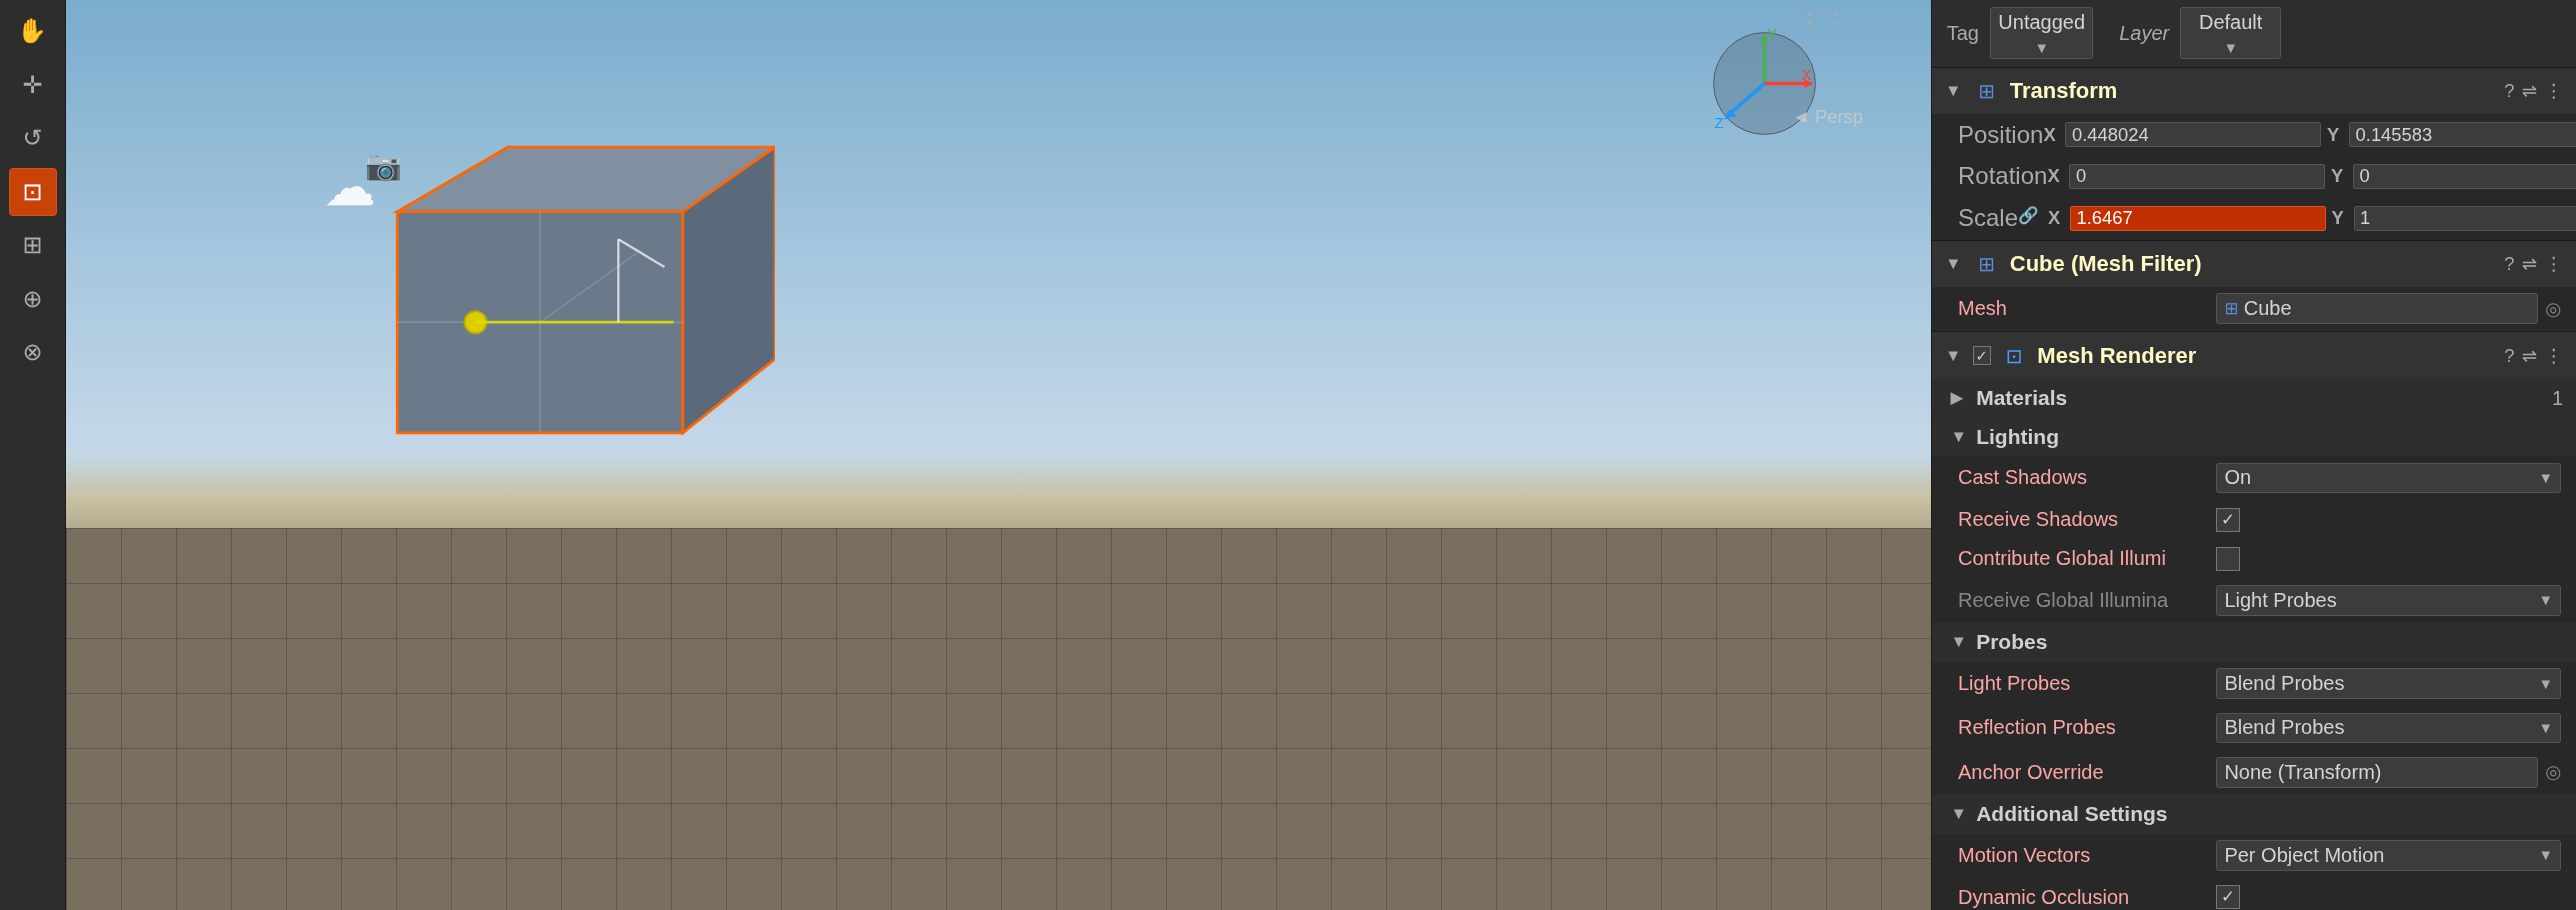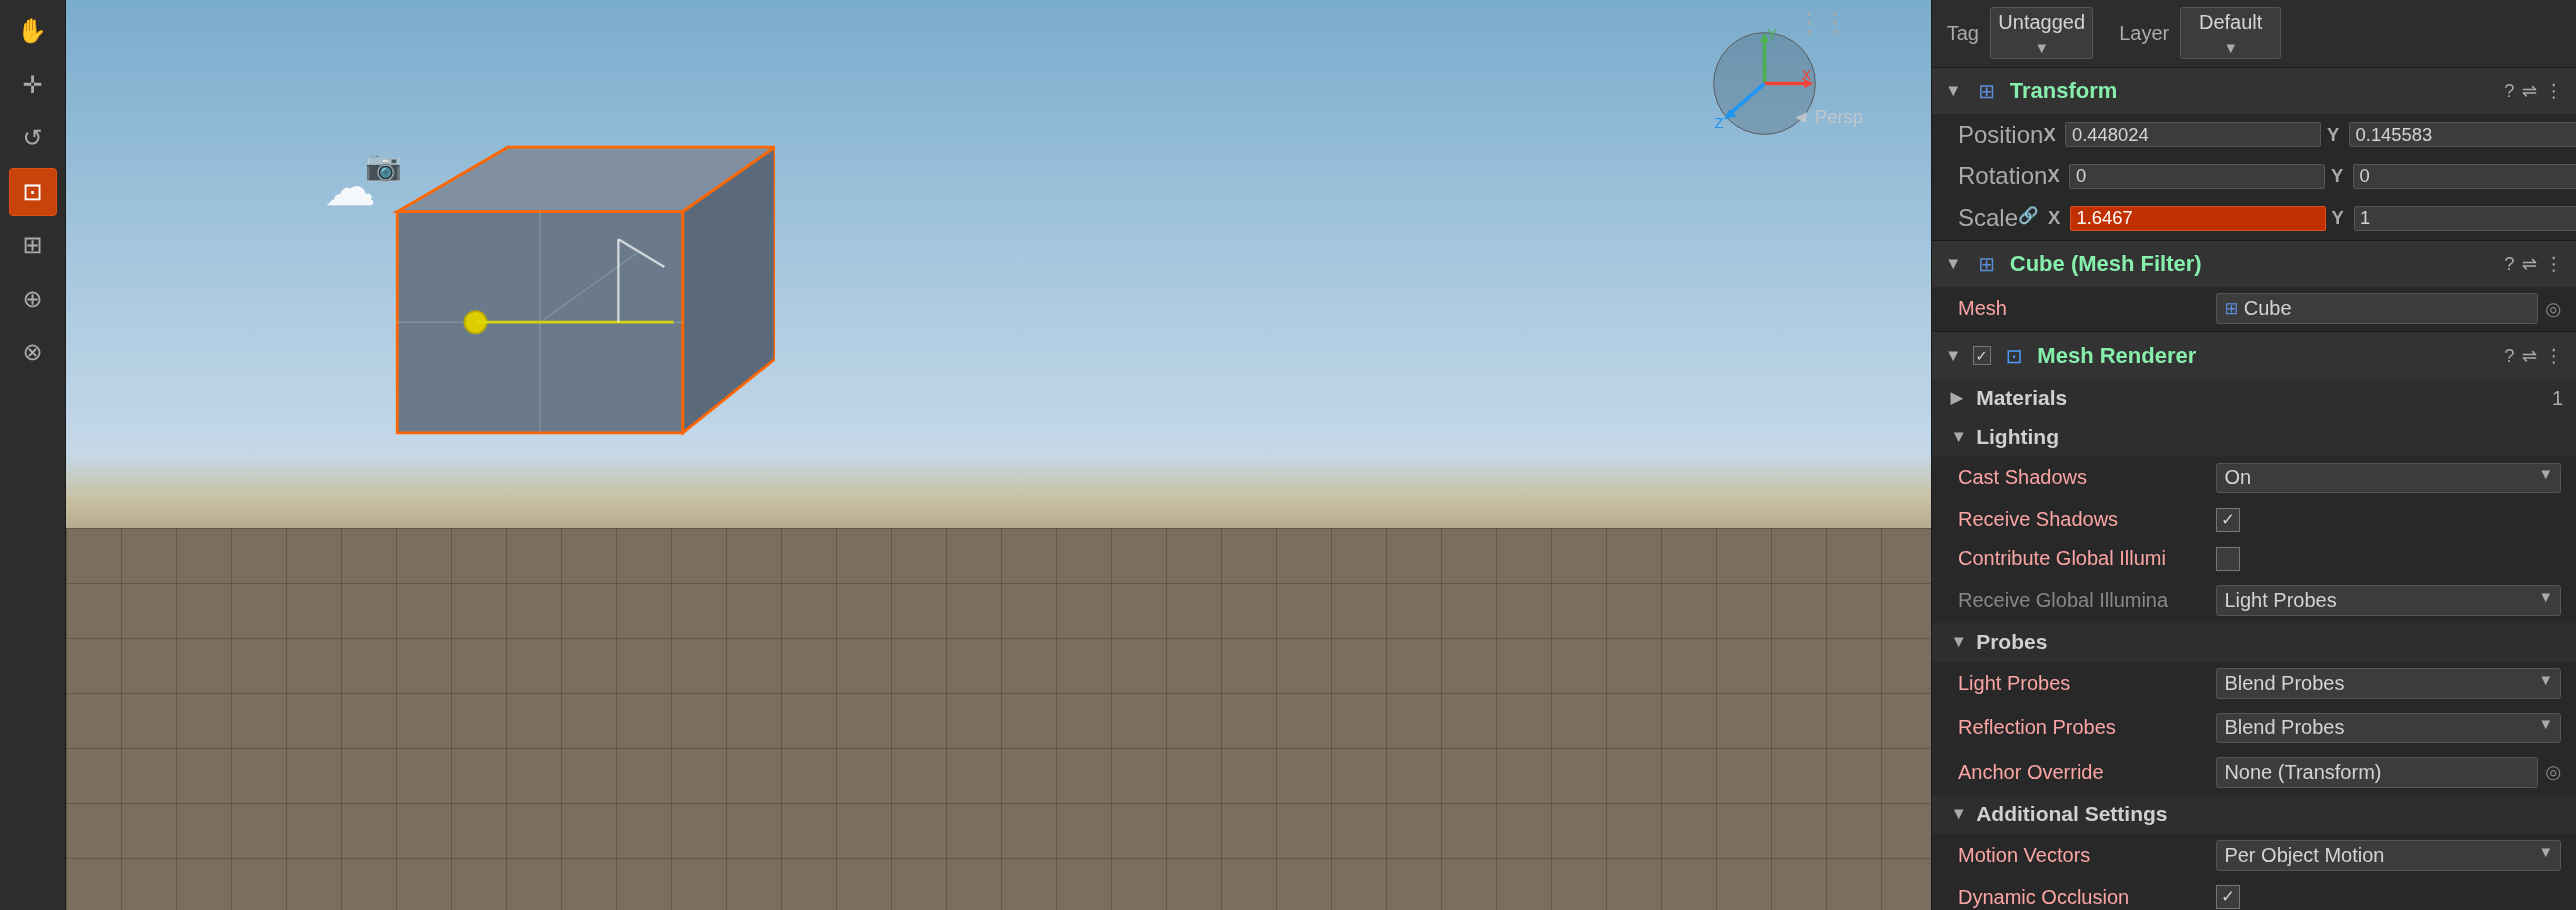--- a/index.html
+++ b/index.html
@@ -194,21 +194,21 @@
       height: 28px;
       display: flex;
       align-items: center;
       justify-content: center;
       font-size: 20px;
     }
     .component-title {
       flex: 1;
       font-size: 22px;
       font-weight: bold;
-      color: #86efac;
+      color: #fef9c3;
     }
     .component-controls {
       display: flex;
       gap: 7.4px;
       color: #aaa;
       font-size: 18.4px;
     }
     .component-checkbox {
       width: 18.4px;
       height: 18.4px;
@@ -288,20 +288,21 @@
     
     .prop-dropdown {
       flex: 1;
       background: #3c3c3c;
       border: 0.9px solid #555;
       border-radius: 2.8px;
       padding: 2.8px 7.4px;
       color: #d4d4d4;
       font-size: 20px;
       display: flex;
+      align-items: center;
       justify-content: space-between;
       cursor: pointer;
     }
 
     
     .prop-checkbox {
       width: 24px;
       height: 24px;
       border: 0.9px solid #777;
       background: #3c3c3c;
@@ -423,21 +424,21 @@
 </div>
 
 <div class="inspector">
 
   <div class="tag-layer-row">
     <span class="tag-layer-label">Tag</span>
     <div class="dropdown-field">
       <span>Untagged</span>
       <span class="dropdown-arrow">▼</span>
     </div>
-    <span class="tag-layer-label" style="margin-left:14.7px;">Layer</span>
+    <span class="tag-layer-label" style="margin-left:14.7px;font-style:italic;">Layer</span>
     <div class="dropdown-field">
       <span>Default</span>
       <span class="dropdown-arrow">▼</span>
     </div>
   </div>
 
   <div class="component">
     <div class="component-header">
       <span class="component-arrow">▼</span>
       <span class="component-icon icon-cube">⊞</span>

